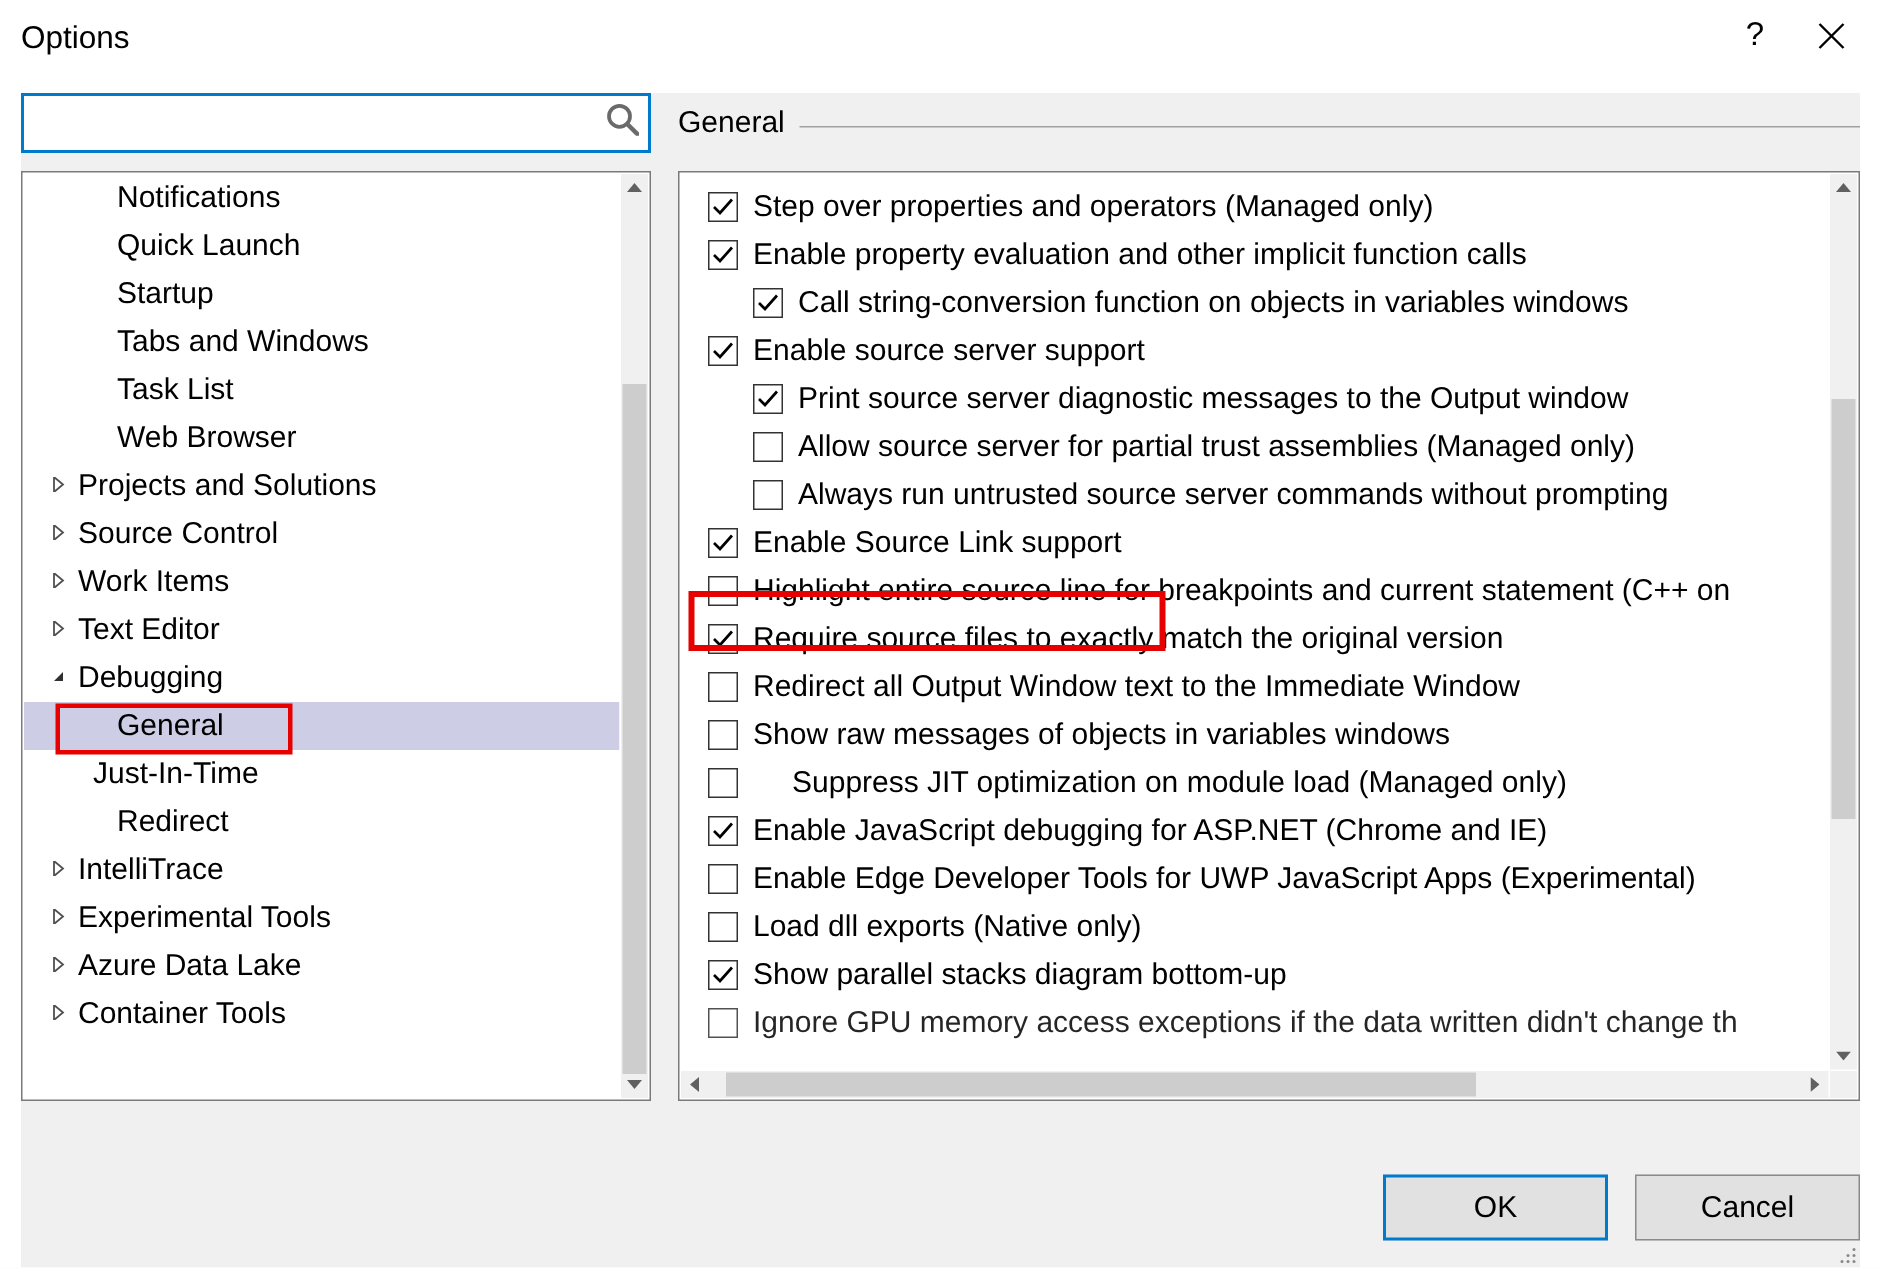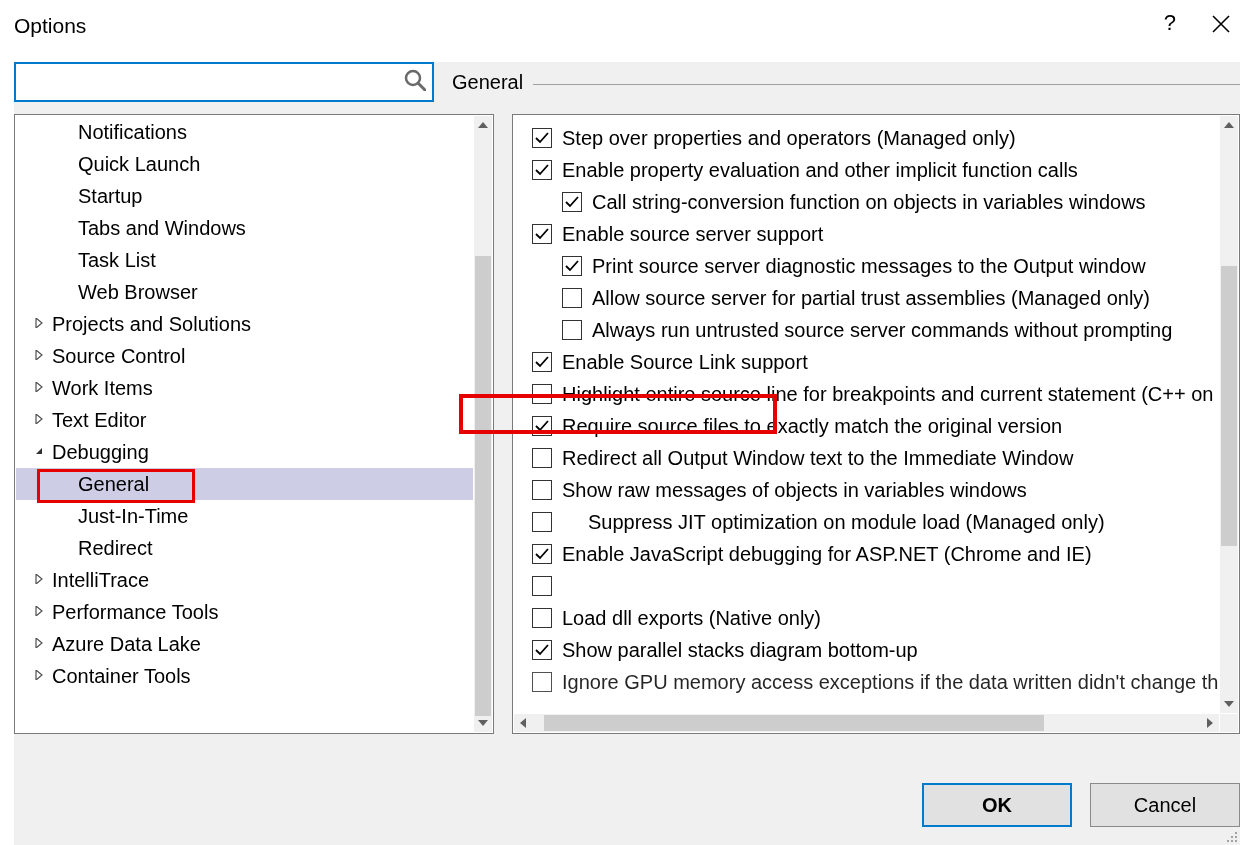--- a/index.html
+++ b/index.html
@@ -41,21 +41,21 @@
     display: flex; align-items: center; gap: 10px; flex: 1;
   }
   .section-header .lbl { font-size: 20px; color: #000; }
   .section-header .rule { flex: 1; height: 1px; background: #a0a0a0; margin-top: 4px; }
 
   .panels {
     display: flex; gap: 18px; margin-top: 12px; height: 620px;
   }
 
   .tree {
-    width: 480px; height: 620px; background: #fff; border: 1px solid #7a7a7a;
+    width: 420px; height: 620px; background: #fff; border: 1px solid #7a7a7a;
     position: relative;
     text-decoration: underline;
   }
   .tree-inner { position: absolute; inset: 1px 20px 1px 1px; overflow: hidden; }
   .tree-vtrack {
     position: absolute; top: 1px; right: 1px; bottom: 1px; width: 18px;
     background: #f0f0f0;
   }
   .tree-vtrack .arrow { position:absolute; left:0; right:0; height:18px; display:flex; align-items:center; justify-content:center; color:#606060; font-size:10px;}
   .tree-vtrack .up{top:0;} .tree-vtrack .down{bottom:0;}
@@ -120,21 +120,21 @@
   .list-corner { position:absolute; right:1px; bottom:1px; width:18px; height:18px; background:#f0f0f0; }
 
   .footer {
     position: absolute; right: 0; bottom: 18px; display: flex; gap: 18px;
     padding-right: 0;
   }
   .btn {
     width: 150px; height: 44px; border: 1px solid #8a8a8a; background: #e1e1e1;
     font-size: 20px; display: flex; align-items: center; justify-content: center;
   }
-  .btn.primary { border: 2px solid #007acc; font-weight: bold; }
+  .btn.primary { border: 2px solid #007acc; }
   .resize-grip {
     position: absolute; right: 2px; bottom: 2px; width: 14px; height: 14px;
   }
   .resize-grip svg { display:block; }
 </style>
 </head>
 <body>
 
 <div class="window">
 
@@ -223,39 +223,39 @@
             <div class="tree-row" style="padding-left: 16px;">
               <span class="exp"><svg width="10" height="10">
                   <path d="M8 2 L8 8 L2 8 Z" fill="#303030"></path>
                 </svg></span>
               <span style="margin-left: 6px;">Debugging</span>
             </div>
             <div class="tree-row selected" style="padding-left: 42px;">
               <span class="exp blank"><svg width="10" height="10"></svg></span>
               <span style="margin-left: 6px;">General</span>
             </div>
-            <div class="tree-row" style="padding-left: 42px;">
+            <div class="tree-row" style="padding-left: 26px;">
               <span class="exp blank"><svg width="10" height="10"></svg></span>
               <span style="margin-left: 6px;">Just-In-Time</span>
             </div>
             <div class="tree-row" style="padding-left: 42px;">
               <span class="exp blank"><svg width="10" height="10"></svg></span>
               <span style="margin-left: 6px;">Redirect</span>
             </div>
             <div class="tree-row" style="padding-left: 16px;">
               <span class="exp"><svg width="10" height="10">
                   <path d="M2 0 L8 5 L2 10 Z" fill="none" stroke="#505050" stroke-width="1.2"></path>
                 </svg></span>
               <span style="margin-left: 6px;">IntelliTrace</span>
             </div>
             <div class="tree-row" style="padding-left: 16px;">
               <span class="exp"><svg width="10" height="10">
                   <path d="M2 0 L8 5 L2 10 Z" fill="none" stroke="#505050" stroke-width="1.2"></path>
                 </svg></span>
-              <span style="margin-left: 6px;">Performance Tools</span>
+              <span style="margin-left: 6px;">Experimental Tools</span>
             </div>
             <div class="tree-row" style="padding-left: 16px;">
               <span class="exp"><svg width="10" height="10">
                   <path d="M2 0 L8 5 L2 10 Z" fill="none" stroke="#505050" stroke-width="1.2"></path>
                 </svg></span>
               <span style="margin-left: 6px;">Azure Data Lake</span>
             </div>
             <div class="tree-row" style="padding-left: 16px;">
               <span class="exp"><svg width="10" height="10">
                   <path d="M2 0 L8 5 L2 10 Z" fill="none" stroke="#505050" stroke-width="1.2"></path>
@@ -364,20 +364,21 @@
             <div class="opt-row" style="padding-left: 0px;">
               <span class="cb checked">
                 <svg width="16" height="16" viewBox="0 0 16 16">
                   <path d="M2 8 L6 12 L14 3" stroke="#000" stroke-width="1.8" fill="none"></path>
                 </svg>
               </span>
               <span>Enable JavaScript debugging for ASP.NET (Chrome and IE)</span>
             </div>
             <div class="opt-row" style="padding-left: 0px;">
               <span class="cb"></span>
+              <span>Enable Edge Developer Tools for UWP JavaScript Apps (Experimental)</span>
             </div>
             <div class="opt-row" style="padding-left: 0px;">
               <span class="cb"></span>
               <span>Load dll exports (Native only)</span>
             </div>
             <div class="opt-row" style="padding-left: 0px;">
               <span class="cb checked">
                 <svg width="16" height="16" viewBox="0 0 16 16">
                   <path d="M2 8 L6 12 L14 3" stroke="#000" stroke-width="1.8" fill="none"></path>
                 </svg>

